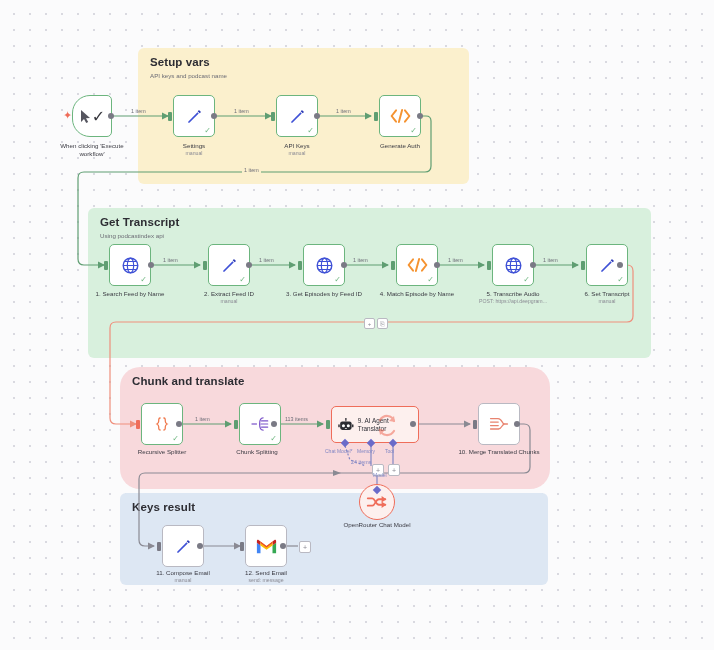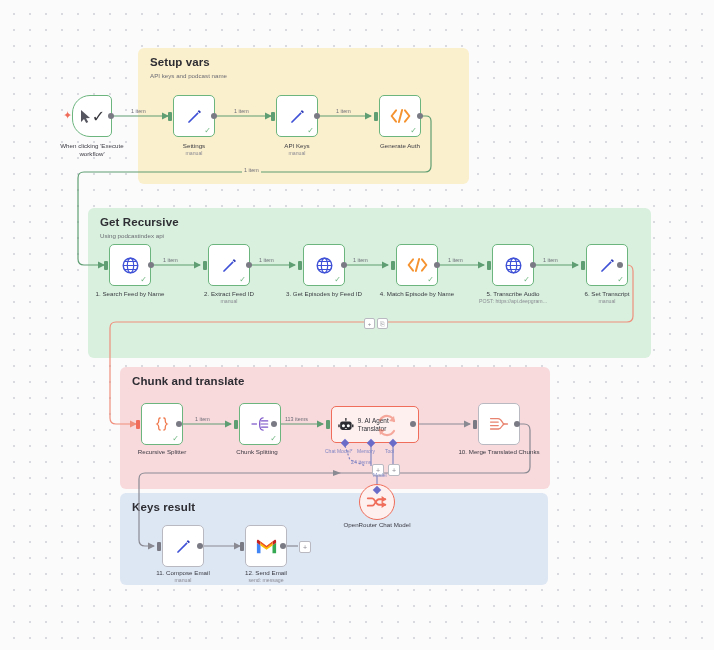--- a/index.html
+++ b/index.html
@@ -14,21 +14,21 @@
     color:#34343b;
   }
   #canvas{position:absolute;left:0;top:0;width:714px;height:650px;}
 
   
   .group{position:absolute;border-radius:6px;}
   .group .g-title{position:absolute;left:12px;top:8px;font-size:11.5px;font-weight:bold;color:#2d2d33;letter-spacing:.1px;}
   .group .g-sub{position:absolute;left:12px;top:24px;font-size:6.2px;color:#6b6b74;}
   #grp-setup{left:138px;top:48px;width:331px;height:136px;background:#fbf0cd;}
   #grp-transcript{left:88px;top:208px;width:563px;height:150px;background:#d8f0dd;}
-  #grp-chunk{left:120px;top:367px;width:430px;height:122px;background:#f8d9dc;}
+  #grp-chunk{left:120px;top:367px;width:430px;height:122px;background:#f8d9dc;border-radius:20px;}
   #grp-send{left:120px;top:493px;width:428px;height:92px;background:#dde7f3;}
 
   
   #edges{position:absolute;left:0;top:0;width:714px;height:650px;overflow:visible;}
 
   
   .node{position:absolute;width:42px;height:42px;border-radius:5px;background:#fff;
         border:1px solid #b9b9c2;box-sizing:border-box;
         display:flex;align-items:center;justify-content:center;}
   .node.ok{border-color:#6cb57e;}
@@ -71,21 +71,21 @@
 </head>
 <body>
 
 <div id="canvas">
 
   <div class="group" id="grp-setup">
     <div class="g-title">Setup vars</div>
     <div class="g-sub">API keys and podcast name</div>
   </div>
   <div class="group" id="grp-transcript">
-    <div class="g-title">Get Recursive</div>
+    <div class="g-title">Get Transcript</div>
     <div class="g-sub">Using podcastindex api</div>
   </div>
   <div class="group" id="grp-chunk">
     <div class="g-title">Chunk and translate</div>
   </div>
   <div class="group" id="grp-send">
     <div class="g-title">Keys result</div>
   </div>
 
   <svg id="edges">

